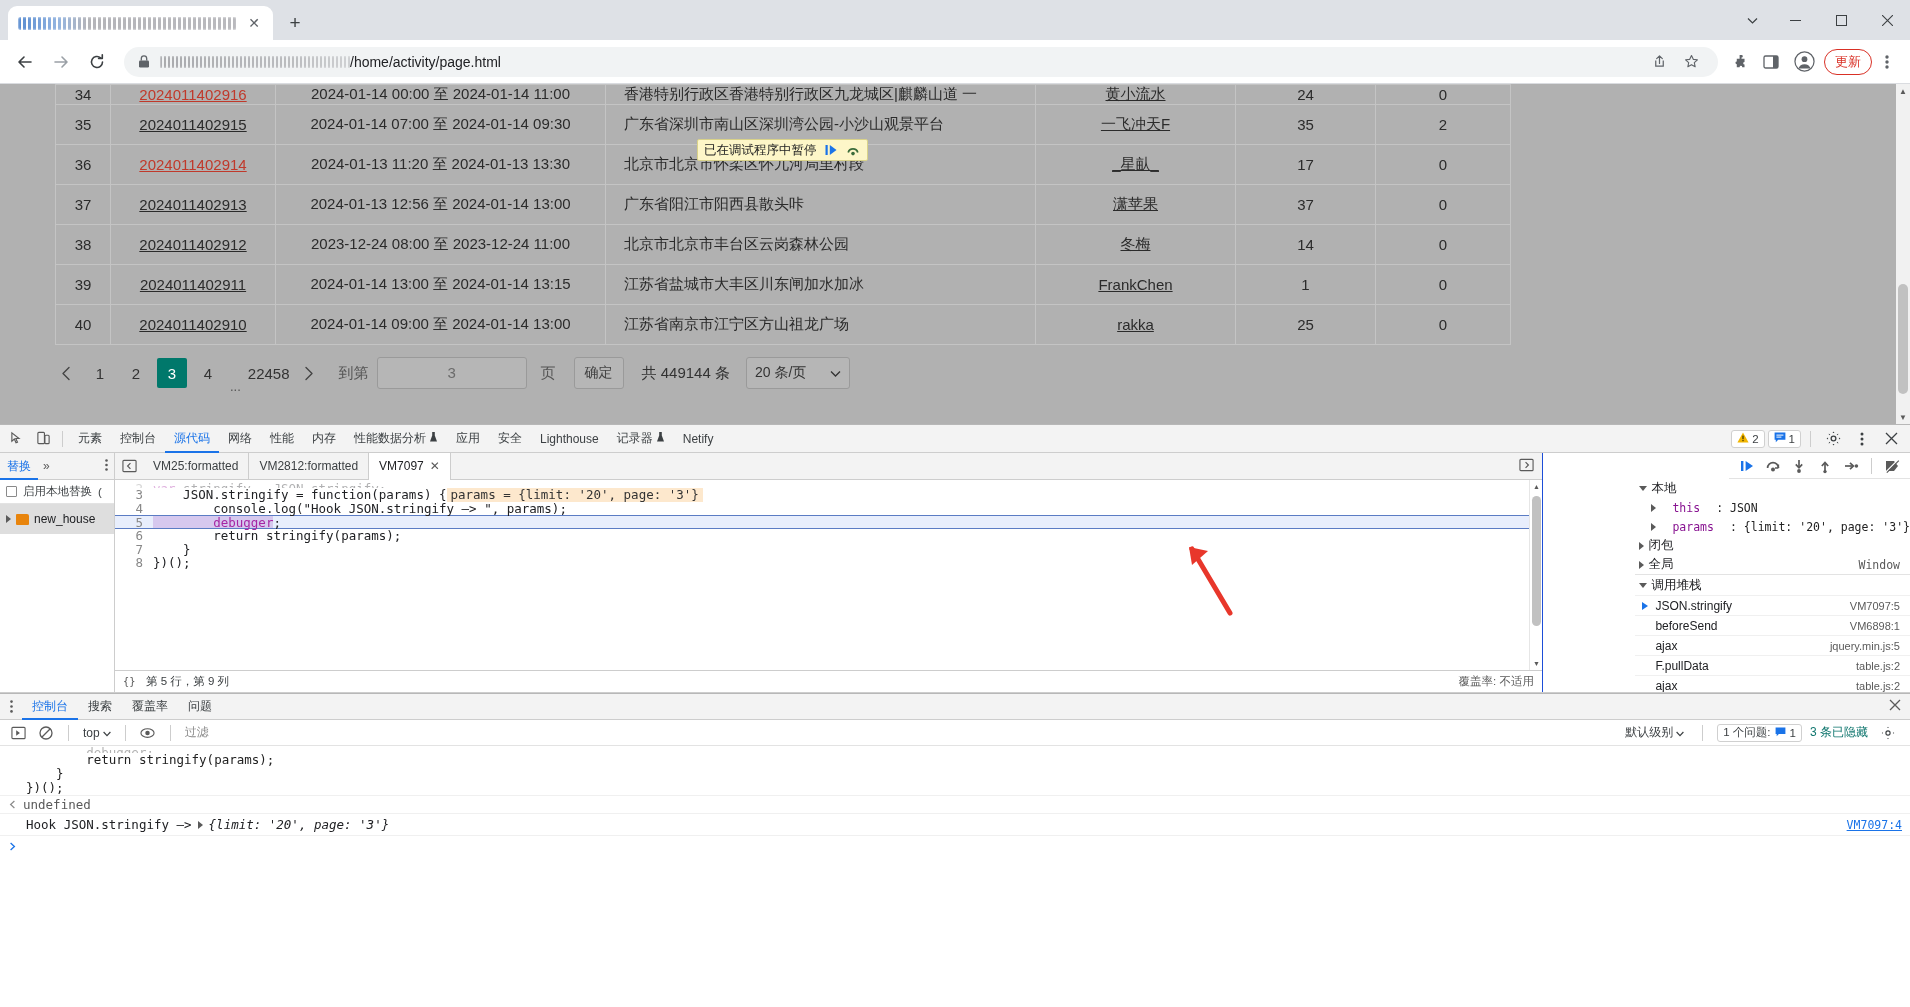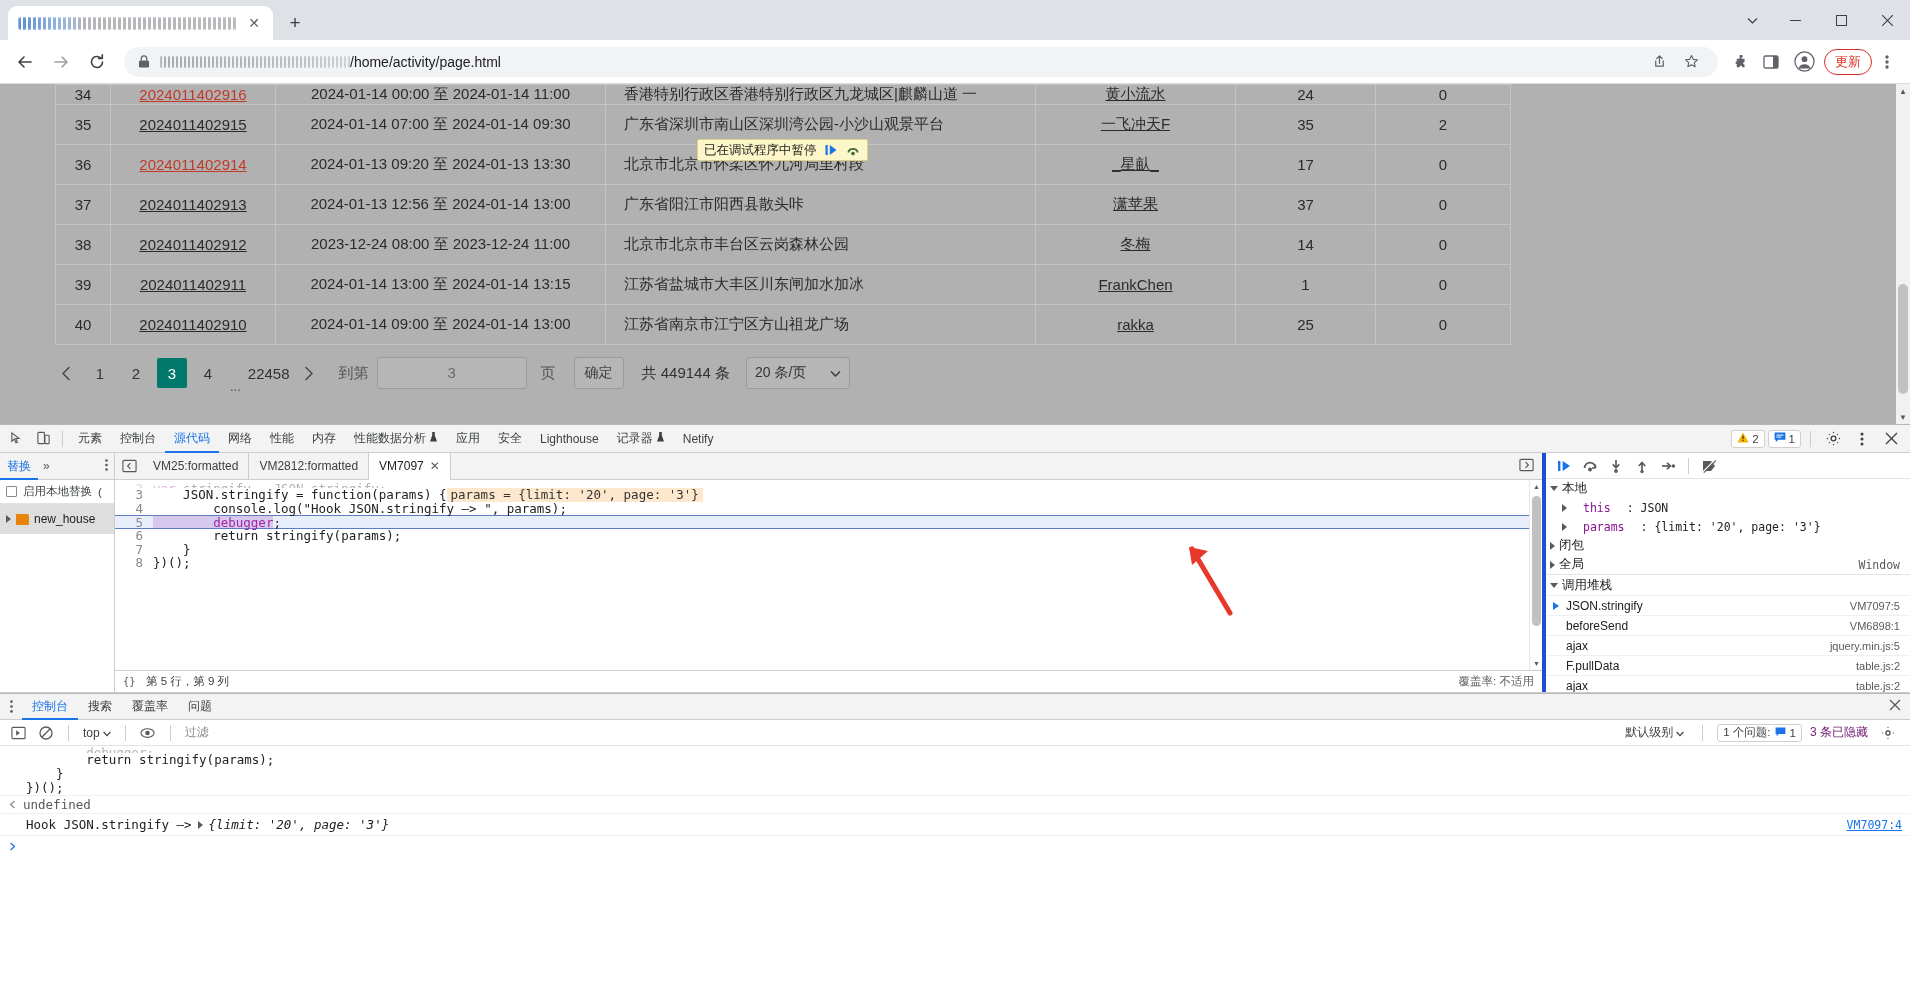--- a/index.html
+++ b/index.html
@@ -182,21 +182,21 @@
   .inline-val { background:#fde8cd; color:#333; padding:0 4px; }
 
   .ed-scroll { width:13px; background:#fff; border-left:1px solid #e6e6e6; position:relative; }
   .ed-scroll .thumb { position:absolute; left:2px; width:9px; top:16px; height:130px; background:#c1c1c1; border-radius:5px;}
   .ed-scroll .arr { position:absolute; left:0; width:13px; height:13px; display:flex;align-items:center;justify-content:center;color:#5a5a5a;font-size:7px;}
 
   .statusbar { height:22px; border-top:1px solid #cdcdcd; display:flex; align-items:center;
     font-size:11.5px; color:#3c4043; padding:0 8px; gap:8px; background:#fff;}
   .sb-right { margin-left:auto; color:#5a5a5a; }
 
-  .dbg-panel { width:368px; border-left:4px solid #1d4ed8; display:flex; flex-direction:column; background:#fff; }
+  .dbg-panel { width:368px; border-left:1px solid #1d4ed8; display:flex; flex-direction:column; background:#fff;align-items:flex-end; }
   .dbg-toolbar { height:26px; display:flex; align-items:center; gap:2px; padding:0 6px; border-bottom:1px solid #e3e3e3;}
   .dbg-btn { width:24px;height:22px;display:flex;align-items:center;justify-content:center;cursor:pointer;}
   .dbg-scroll { flex:1; overflow:hidden; font-size:12px; }
   .sect-head { display:flex; align-items:center; gap:4px; height:19px; padding-left:4px; color:#202124; font-size:12.5px; cursor:pointer;}
   .caret-d { width:0;height:0;border-top:5px solid #5a5a5a;border-left:4px solid transparent;border-right:4px solid transparent;}
   .caret-r { width:0;height:0;border-left:5px solid #5a5a5a;border-top:4px solid transparent;border-bottom:4px solid transparent;}
   .scope-row { display:flex; align-items:center; gap:16px; height:19px; padding-left:16px;
      font-family:"DejaVu Sans Mono", monospace; font-size:11.5px;}
   .prop-name { color:#881391; }
   .prop-val { color:#222; }
@@ -370,21 +370,21 @@
         <td class="c-no"><span class="lnk">2024011402915</span></td>
         <td class="c-time">2024-01-14 07:00 至 2024-01-14 09:30</td>
         <td class="c-place">广东省深圳市南山区深圳湾公园-小沙山观景平台</td>
         <td class="c-user"><span class="lnk">一飞冲天F</span></td>
         <td class="c-a">35</td>
         <td class="c-b">2</td>
       </tr>
       <tr>
         <td class="c-idx">36</td>
         <td class="c-no"><span class="lnk red">2024011402914</span></td>
-        <td class="c-time">2024-01-13 09:20 至 2024-01-13 13:30</td>
+        <td class="c-time">2024-01-13 11:20 至 2024-01-13 13:30</td>
         <td class="c-place">北京市北京市怀柔区怀九河局里村段</td>
         <td class="c-user"><span class="lnk">_星畒_</span></td>
         <td class="c-a">17</td>
         <td class="c-b">0</td>
       </tr>
       <tr>
         <td class="c-idx">37</td>
         <td class="c-no"><span class="lnk">2024011402913</span></td>
         <td class="c-time">2024-01-13 12:56 至 2024-01-14 13:00</td>
         <td class="c-place">广东省阳江市阳西县散头咔</td>
@@ -840,21 +840,21 @@
         <div class="dt-sep"></div>
         <div class="con-badge">
           <span>1 个问题:</span>
           <span>
             <svg width="11" height="10" viewBox="0 0 12 11">
                 <path d="M0.6 0.6 h10.8 v7.2 H4.2 L1.8 10.2 V7.8 H0.6 Z" fill="#1a73e8"></path>
               </svg>
           </span>
           <span>1</span>
         </div>
-        <span style="color:#701a75">3 条已隐藏</span>
+        <span style="color:#0f766e">3 条已隐藏</span>
         <div class="dbg-btn">
           <svg width="14" height="14" viewBox="0 0 16 16">
               <circle cx="8" cy="8" r="2.4" fill="none" stroke="#3c4043" stroke-width="1.3"></circle>
               <path d="M8 0.8 L8.9 2.3 H7.1 Z M8 15.2 L7.1 13.7 H8.9 Z M0.8 8 L2.3 7.1 V8.9 Z M15.2 8 L13.7 8.9 V7.1 Z" fill="#3c4043"></path>
             </svg>
         </div>
       </div>
     </div>
 
     <div class="con-body">

